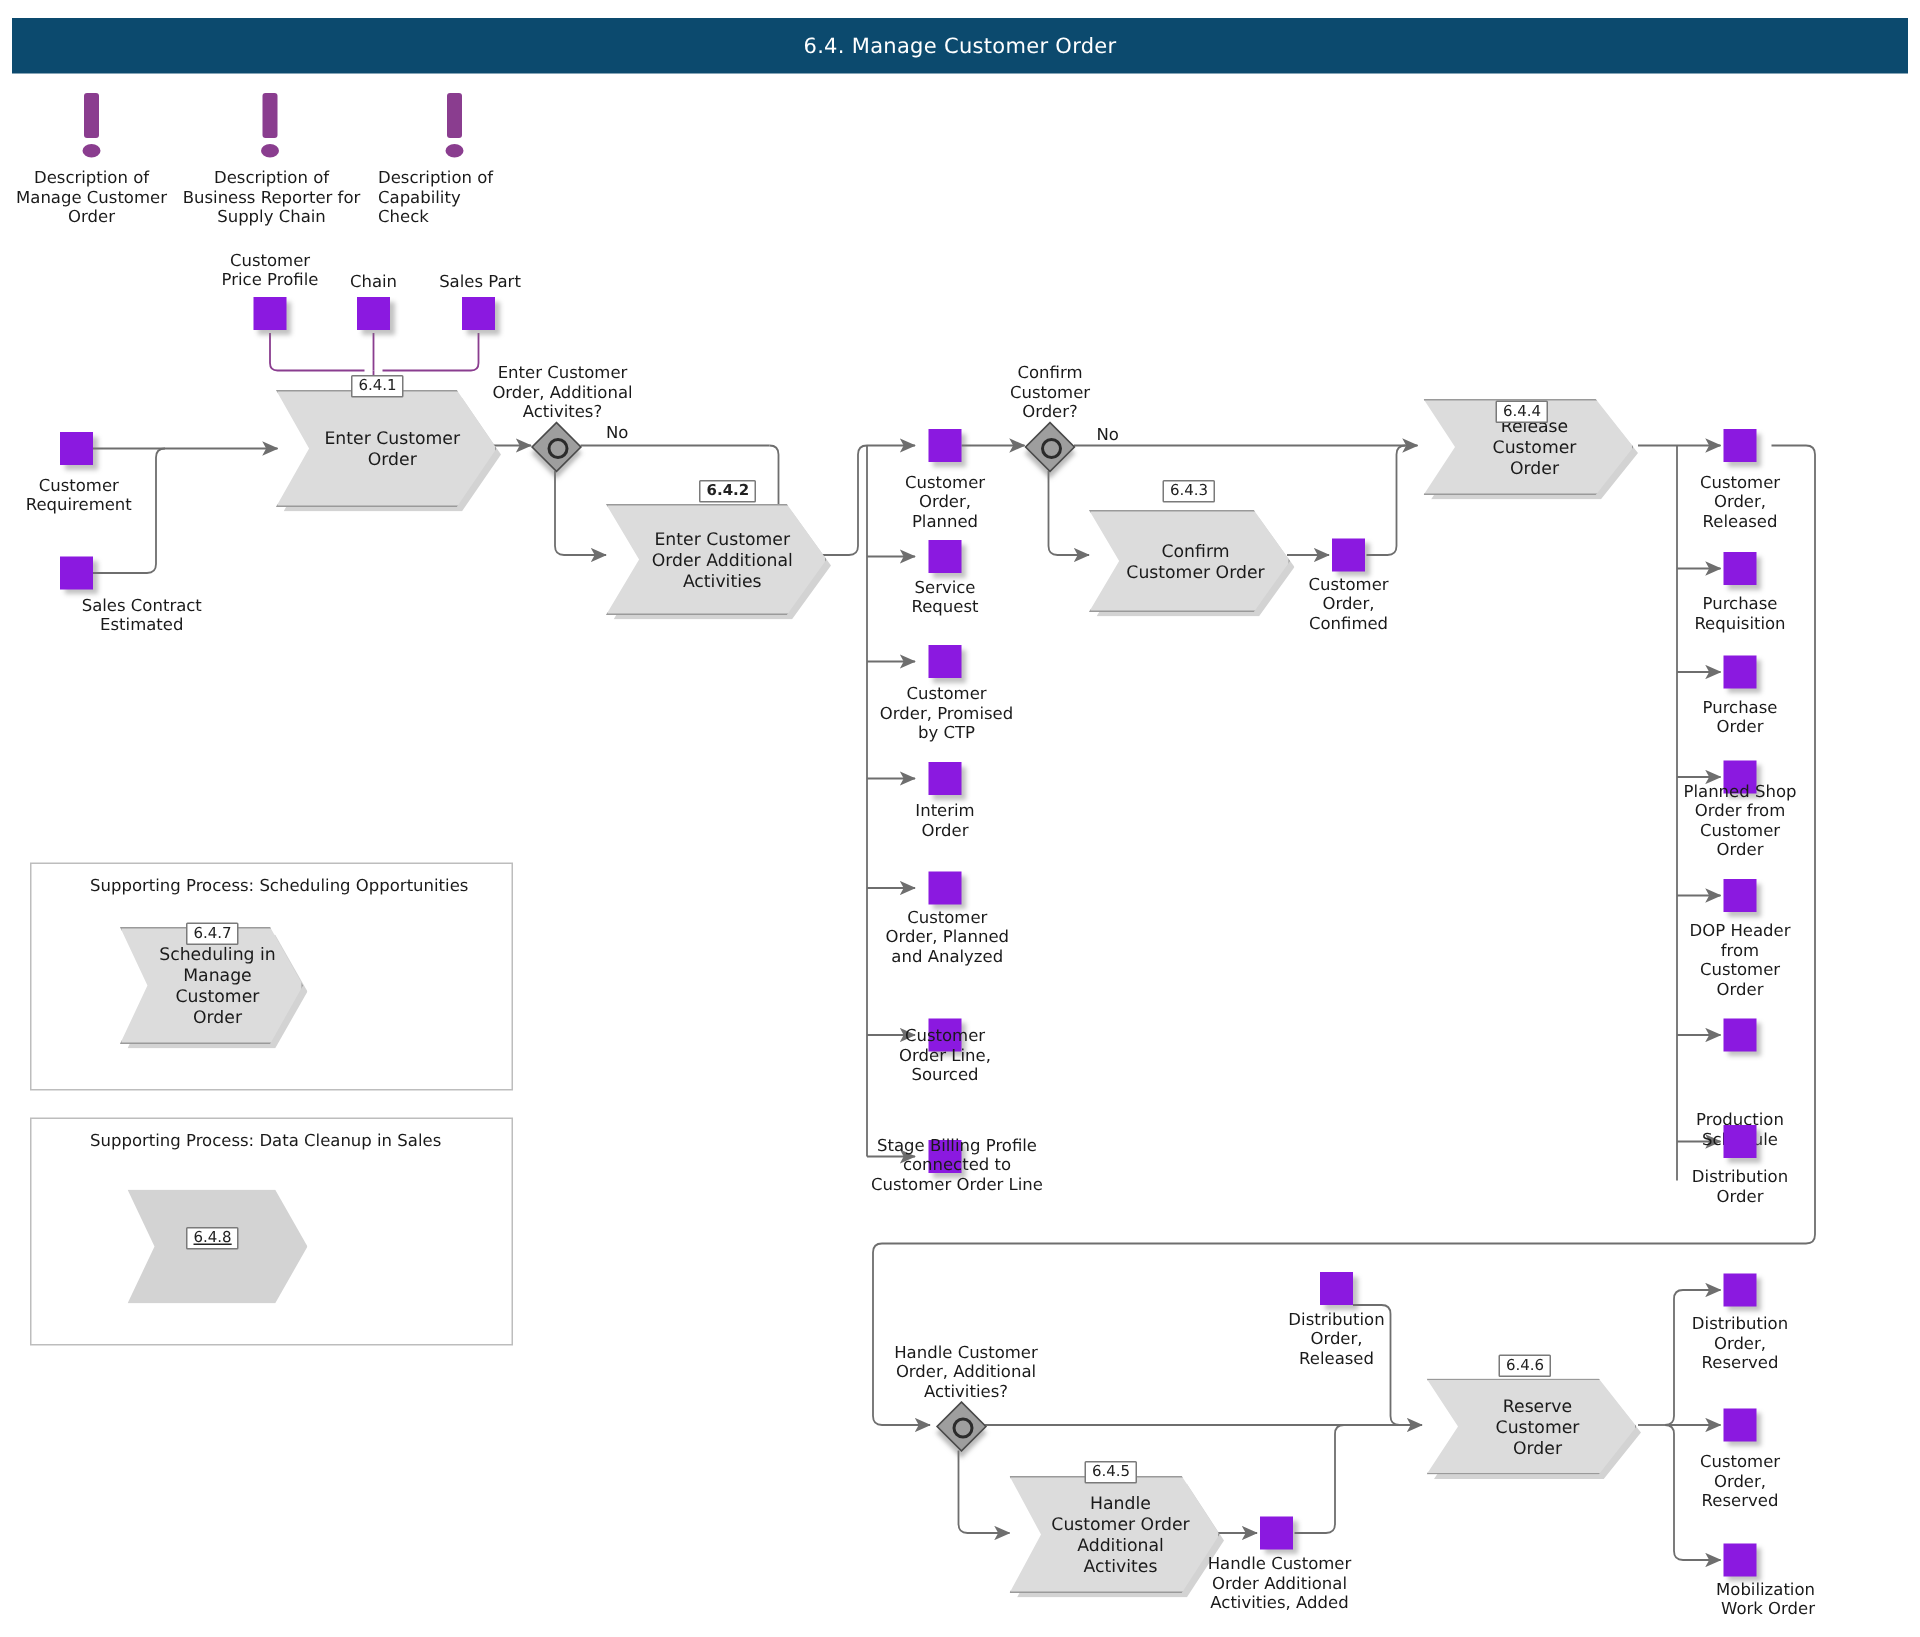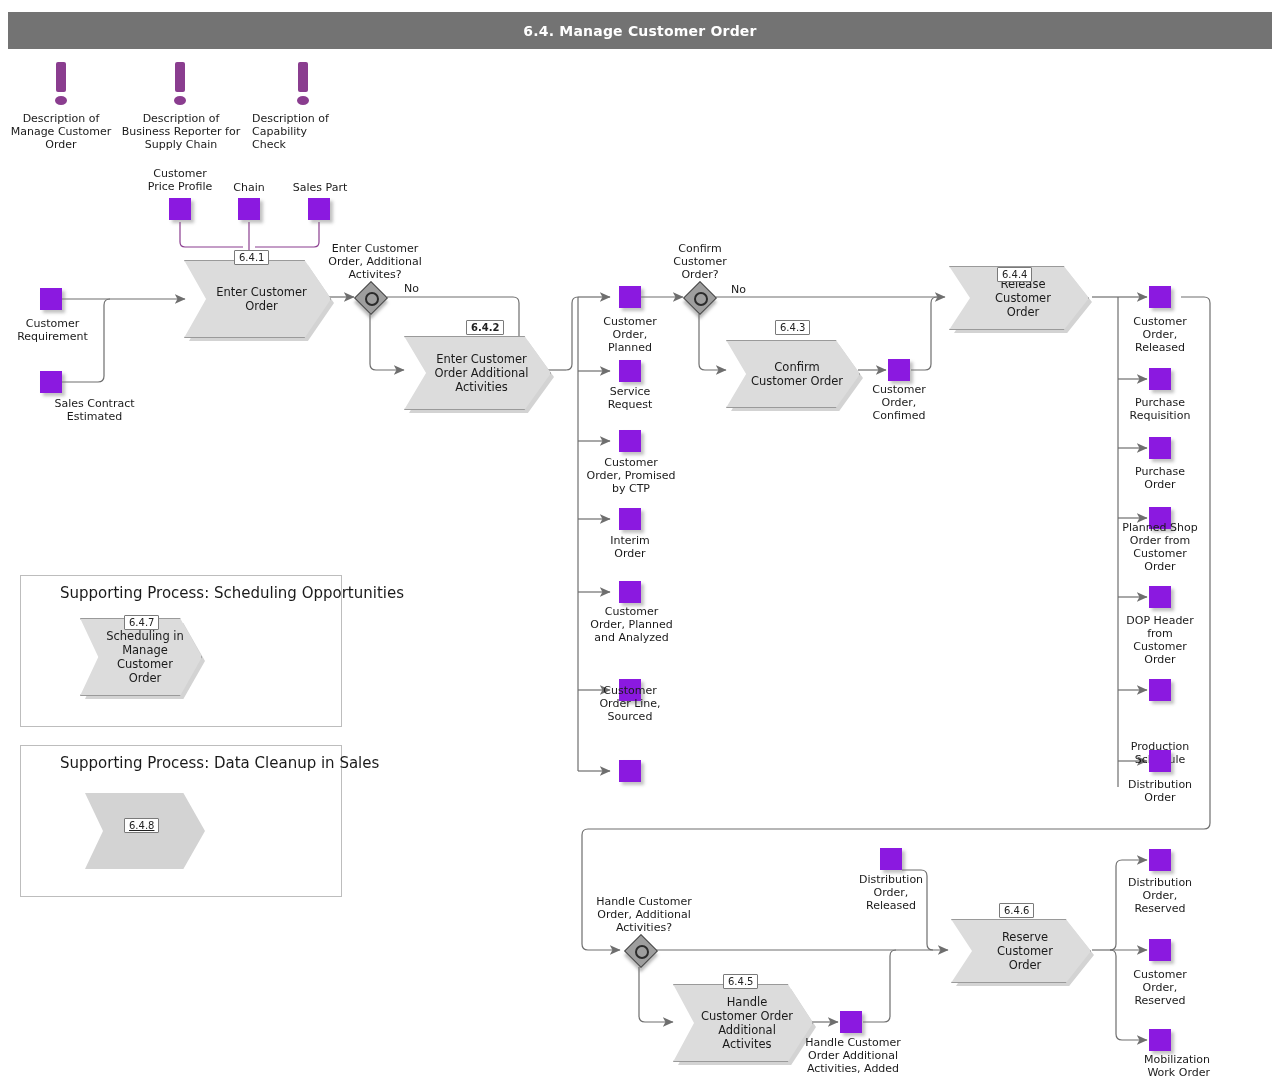--- a/index.html
+++ b/index.html
@@ -11,23 +11,23 @@
     position: relative;
     width: 1280px;
     height: 1091px;
     overflow: hidden;
     background: #ffffff;
   }
   #titlebar {
     position: absolute;
     left: 8px; top: 12px;
     width: 1264px; height: 37px;
-    background: #737373;
+    background: #0c4a6e;
     color: #ffffff;
-    font-weight: bold;
+    font-weight: normal;
     font-size: 14px;
     display: flex; align-items: center; justify-content: center;
     letter-spacing: 0.2px;
   }
   #canvas {
     position: absolute;
     left: 0; top: 0;
     width: 1280px; height: 1091px;
     pointer-events: none;
   }
@@ -140,21 +140,21 @@
   }
 
   
   .group-box {
     position: absolute;
     background: #ffffff;
     border: 1px solid #bdbdbd;
   }
   .group-title {
     position: absolute;
-    font-size: 15px;
+    font-size: 11px;
     color: #1a1a1a;
     white-space: nowrap;
   }
 </style>
 </head>
 <body>
 
 <div id="root">
 
   <div id="titlebar">6.4. Manage Customer Order</div>
@@ -333,20 +333,23 @@
   <div class="dataobj-label" style="left:575px; top:605px; width:113px;">Customer
 Order, Planned
 and Analyzed</div>
 
   <div class="node dataobj" style="left:619px; top:679px;"></div>
   <div class="dataobj-label" style="left:580px; top:684px; width:100px;">Customer
 Order Line,
 Sourced</div>
 
   <div class="node dataobj" style="left:619px; top:760px;"></div>
+  <div class="dataobj-label" style="left:558px; top:757px; width:160px;">Stage Billing Profile
+connected to
+Customer Order Line</div>
 
   <div class="gateway" style="left:688px; top:286px;">
     <div class="gw-diamond"></div>
     <div class="gw-circle"></div>
   </div>
   <div class="gw-label" style="left:645px; top:242px; width:110px;">Confirm
 Customer
 Order?</div>
   <div class="flow-label" style="left:731px; top:283px;">No</div>
 

